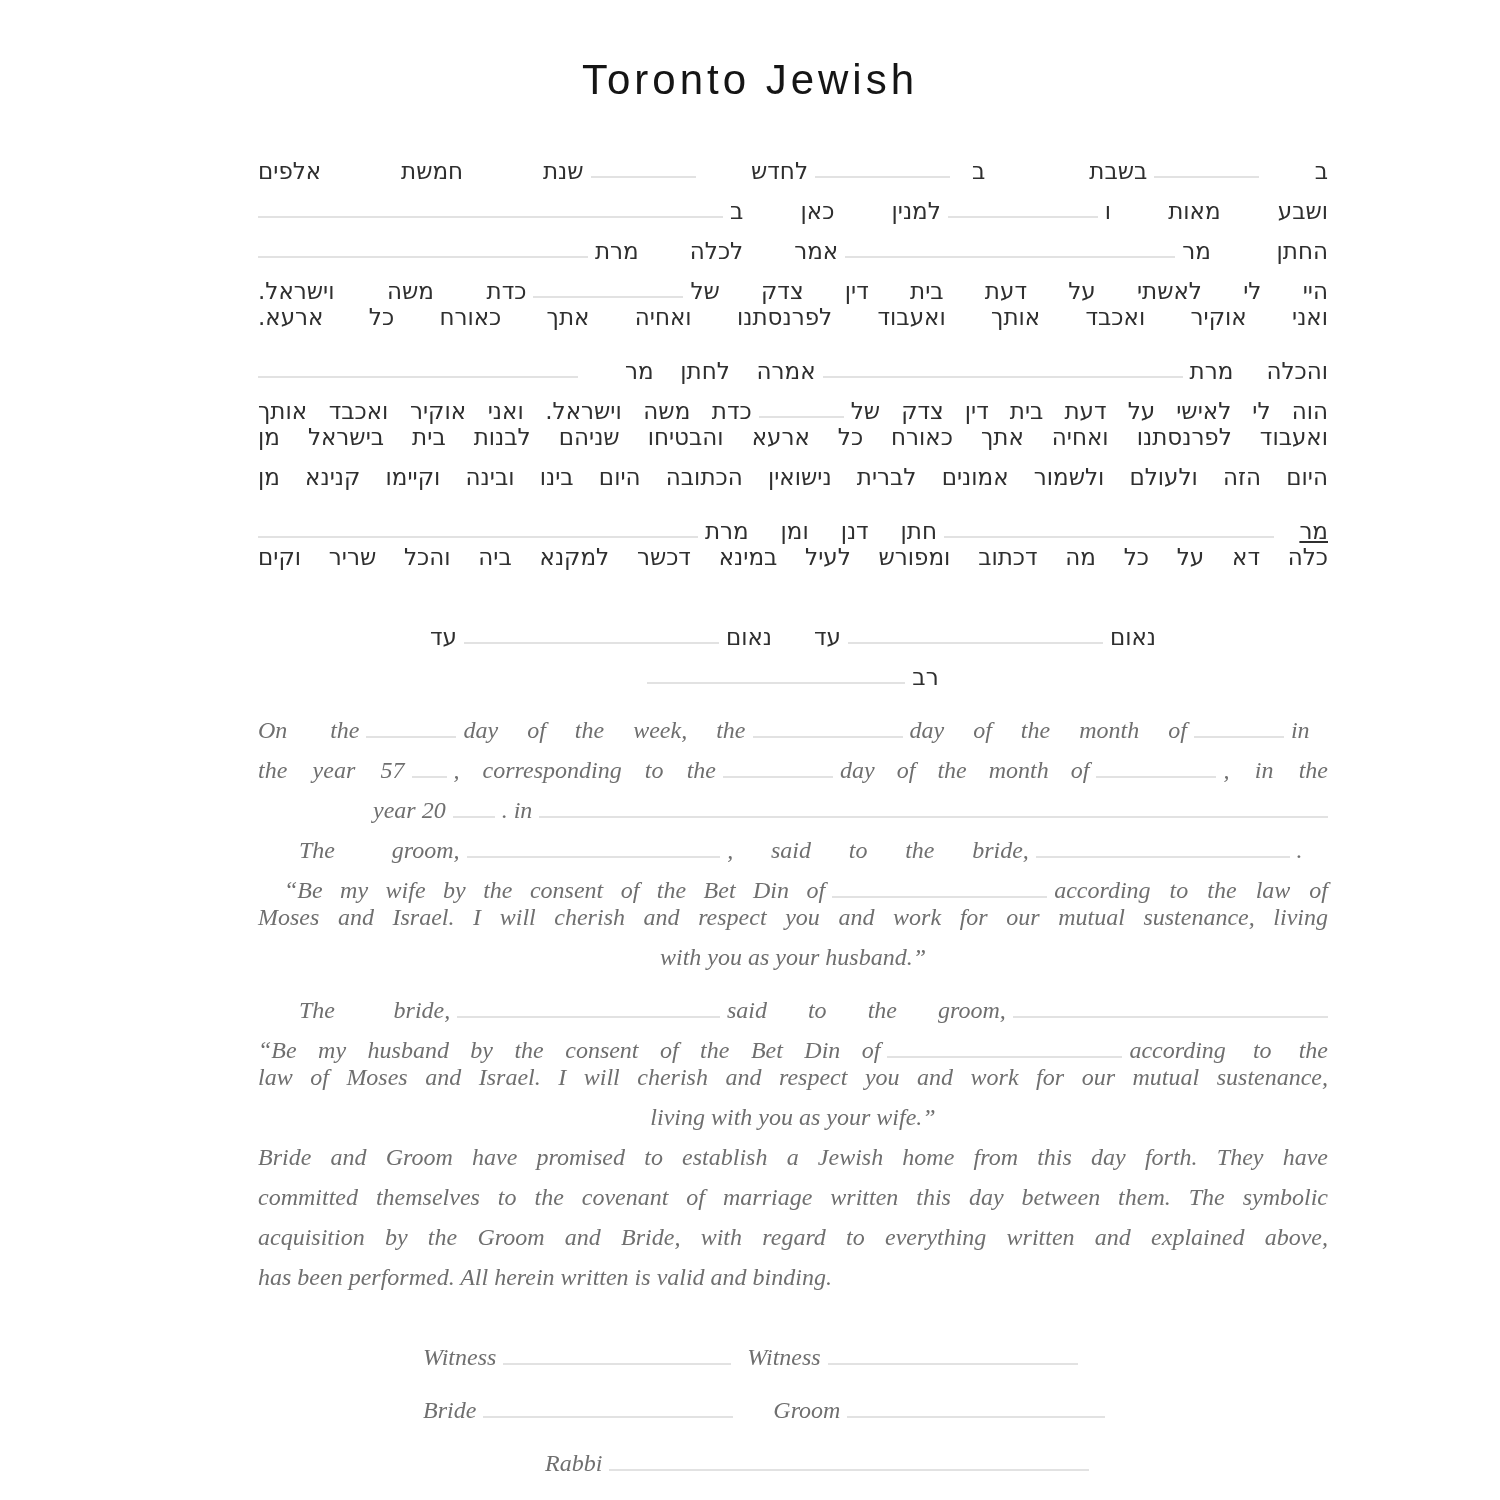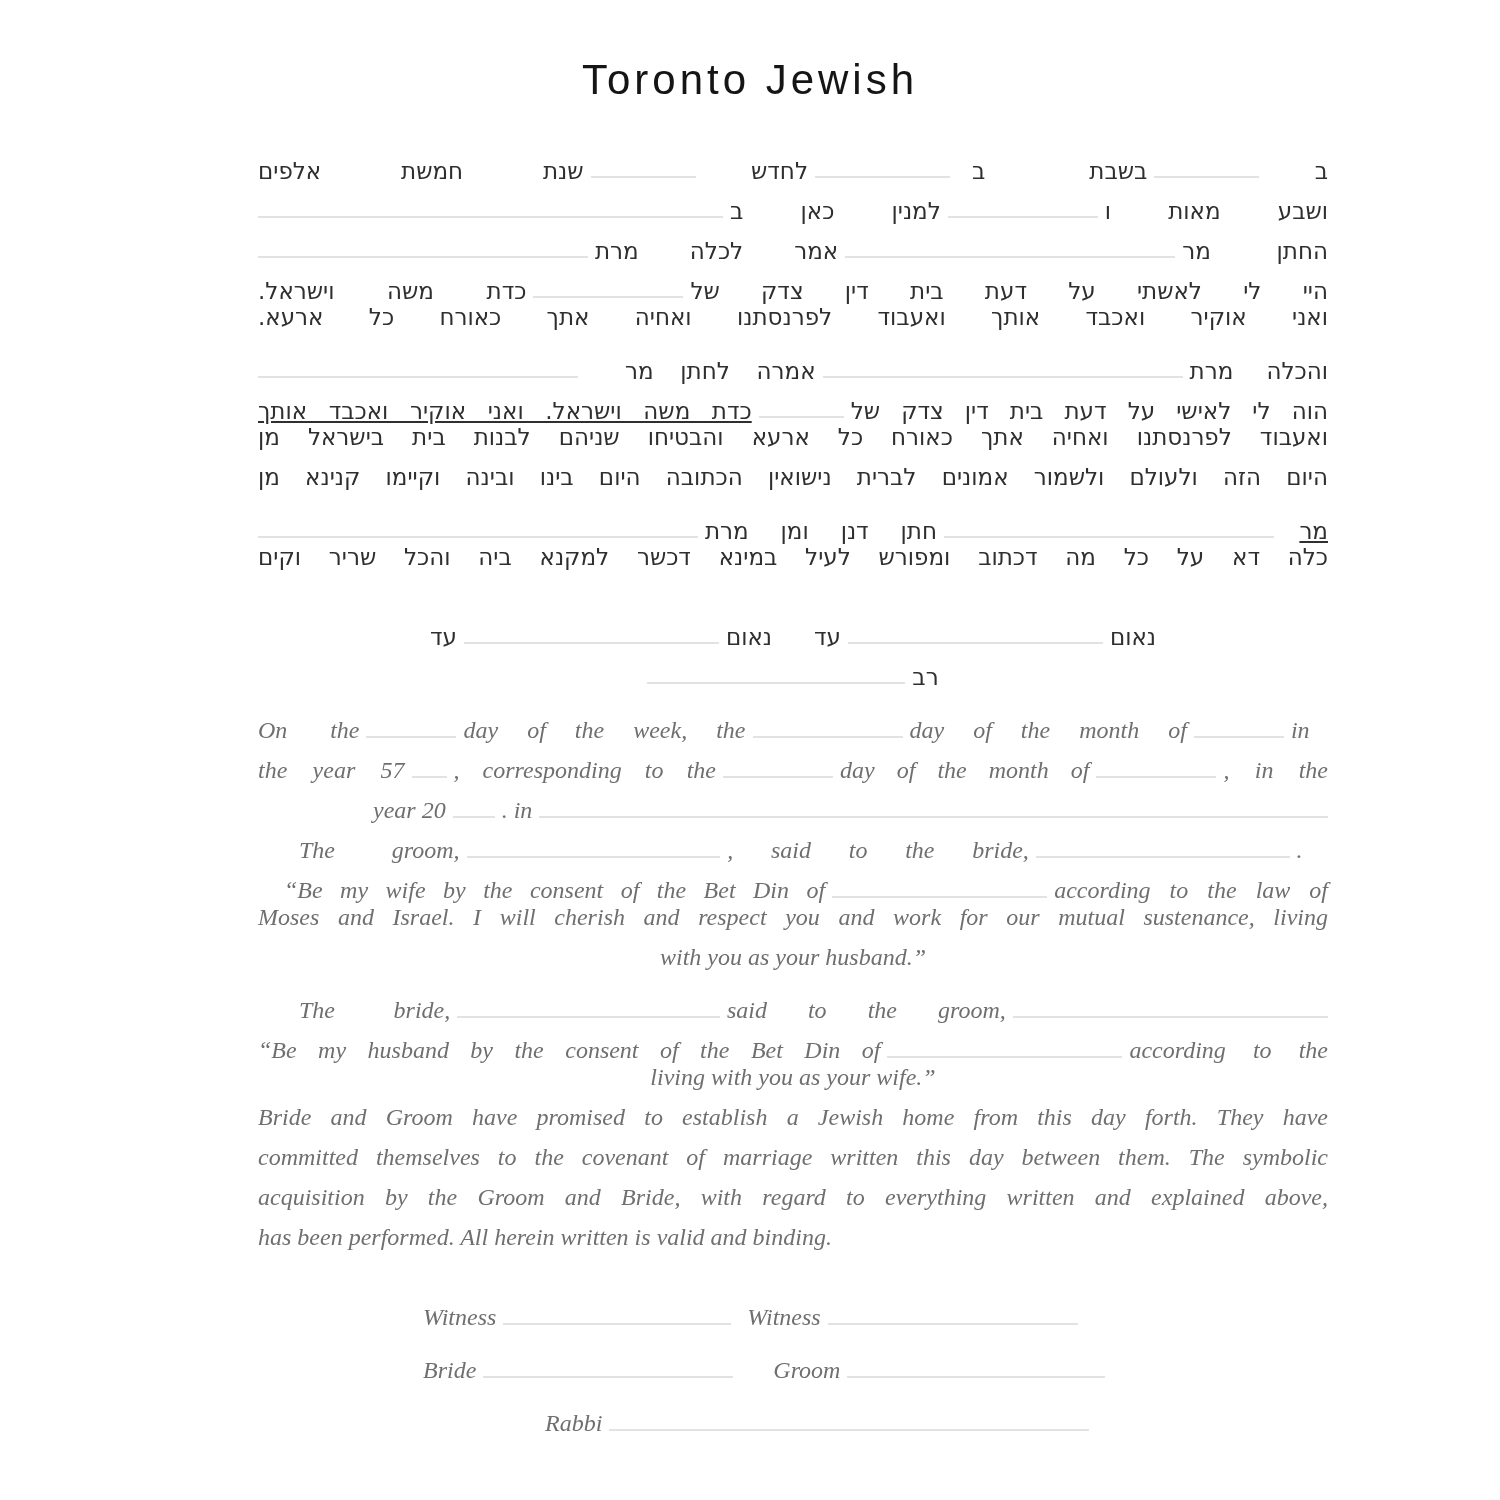--- a/index.html
+++ b/index.html
@@ -105,21 +105,21 @@
           <div class="line j"><span class="txt">ואני אוקיר ואכבד אותך ואעבוד לפרנסתנו ואחיה אתך כאורח כל ארעא.</span></div>
           <div class="line f">
             <span class="txt grow" style="flex-grow: 2;">והכלה מרת</span>
             <span class="blank" style="flex-grow: 10; min-width: 360px;"></span>
             <span class="txt grow" style="flex-grow: 3; margin-left: 40px;">אמרה לחתן מר</span>
             <span class="blank" style="flex-grow: 10; min-width: 320px;"></span>
           </div>
           <div class="line f">
             <span class="txt grow" style="flex-grow: 9;">הוה לי לאישי על דעת בית דין צדק של</span>
             <span class="blank" style="flex-grow: 1; min-width: 85px;"></span>
-            <span class="txt grow" style="flex-grow: 7; text-decoration: underline;">כדת משה וישראל. ואני אוקיר ואכבד אותך</span>
+            <span class="txt grow" style="flex-grow: 7;">כדת משה וישראל. ואני אוקיר ואכבד אותך</span>
           </div>
           <div class="line j"><span class="txt">ואעבוד לפרנסתנו ואחיה אתך כאורח כל ארעא והבטיחו שניהם לבנות בית בישראל מן</span></div>
           <div class="line j"><span class="txt">היום הזה ולעולם ולשמור אמונים לברית נישואין הכתובה היום בינו ובינה וקיימו קנינא מן</span></div>
           <div class="line f">
             <span class="txt grow" style="flex-grow: 1; text-decoration: underline;">מר</span>
             <span class="blank" style="flex-grow: 8; min-width: 330px;"></span>
             <span class="txt grow" style="flex-grow: 4;">חתן דנן ומן מרת</span>
             <span class="blank" style="flex-grow: 12; min-width: 440px;"></span>
           </div>
           <div class="line j"><span class="txt">כלה דא על כל מה דכתוב ומפורש לעיל במינא דכשר למקנא ביה והכל שריר וקים</span></div>
@@ -187,20 +187,21 @@
           <span class="txt grow" style="flex-grow: 2;">The bride,</span>
           <span class="blank" style="flex-grow: 10; min-width: 215px;"></span>
           <span class="txt grow" style="flex-grow: 4;">said to the groom,</span>
           <span class="blank" style="flex-grow: 12; min-width: 290px;"></span>
         </div>
         <div class="line f">
           <span class="txt grow" style="flex-grow: 11;">“Be my husband by the consent of the Bet Din of</span>
           <span class="blank" style="flex-grow: 6; min-width: 235px;"></span>
           <span class="txt grow" style="flex-grow: 3;">according to the</span>
         </div>
+        <div class="line j"><span class="txt">law of Moses and Israel. I will cherish and respect you and work for our mutual sustenance,</span></div>
         <div class="line c"><span class="txt">living with you as your wife.”</span></div>
         <div class="line j"><span class="txt">Bride and Groom have promised to establish a Jewish home from this day forth. They have</span></div>
         <div class="line j"><span class="txt">committed themselves to the covenant of marriage written this day between them. The symbolic</span></div>
         <div class="line j"><span class="txt">acquisition by the Groom and Bride, with regard to everything written and explained above,</span></div>
         <div class="line l"><span class="txt">has been performed. All herein written is valid and binding.</span></div>
       </div>
 
     <div class="sig">
         <div class="line fx">
           <span class="spacer" style="width: 158px;"></span>

